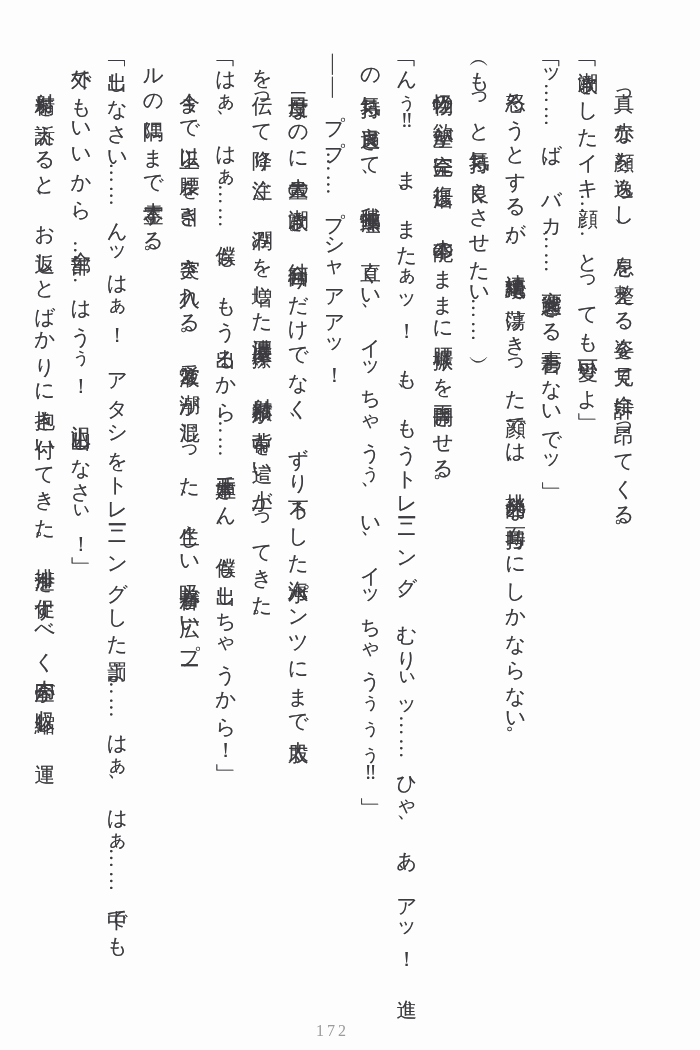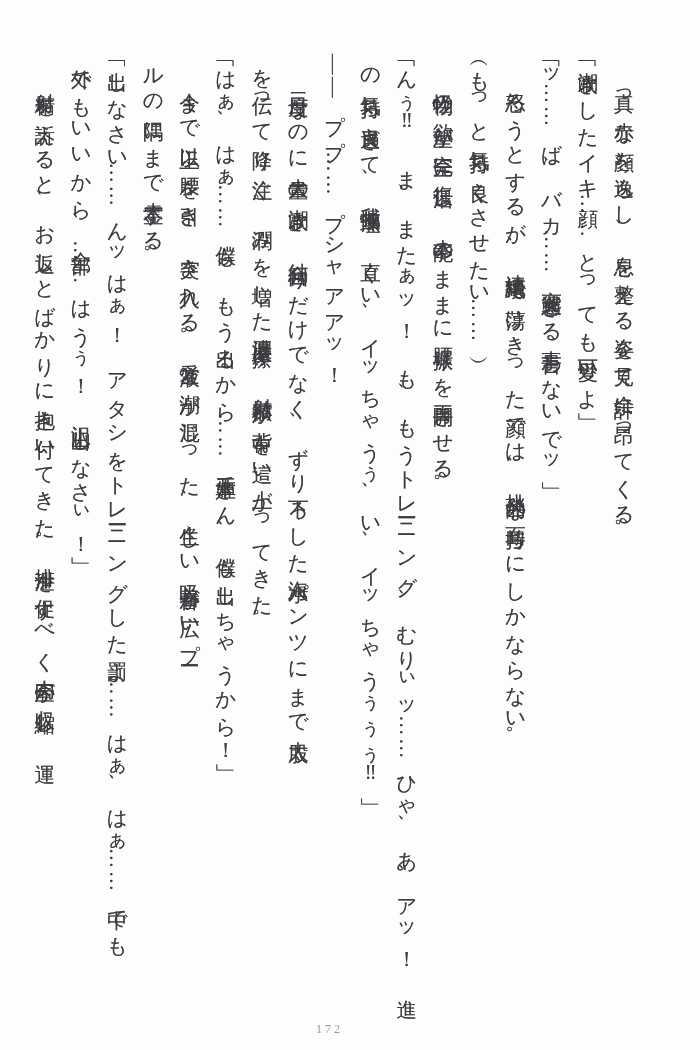--- a/index.html
+++ b/index.html
@@ -34,21 +34,21 @@
   .text-line {
     margin: 0;
     padding: 0;
     line-height: 36.2px;
     white-space: pre;
   }
   .page-number {
     position: absolute;
     top: 1022px;
     left: 316px;
-    font-size: 12px;
+    font-size: 16px;
     letter-spacing: 3px;
     color: #9b9b9b;
     font-family: "Liberation Serif", "DejaVu Serif", serif;
   }
 </style>
 </head>
 <body>
 
 <div class="page" style="background: rgb(253, 253, 253);">
   <div class="text-block" style="color: rgb(60, 60, 64);">

